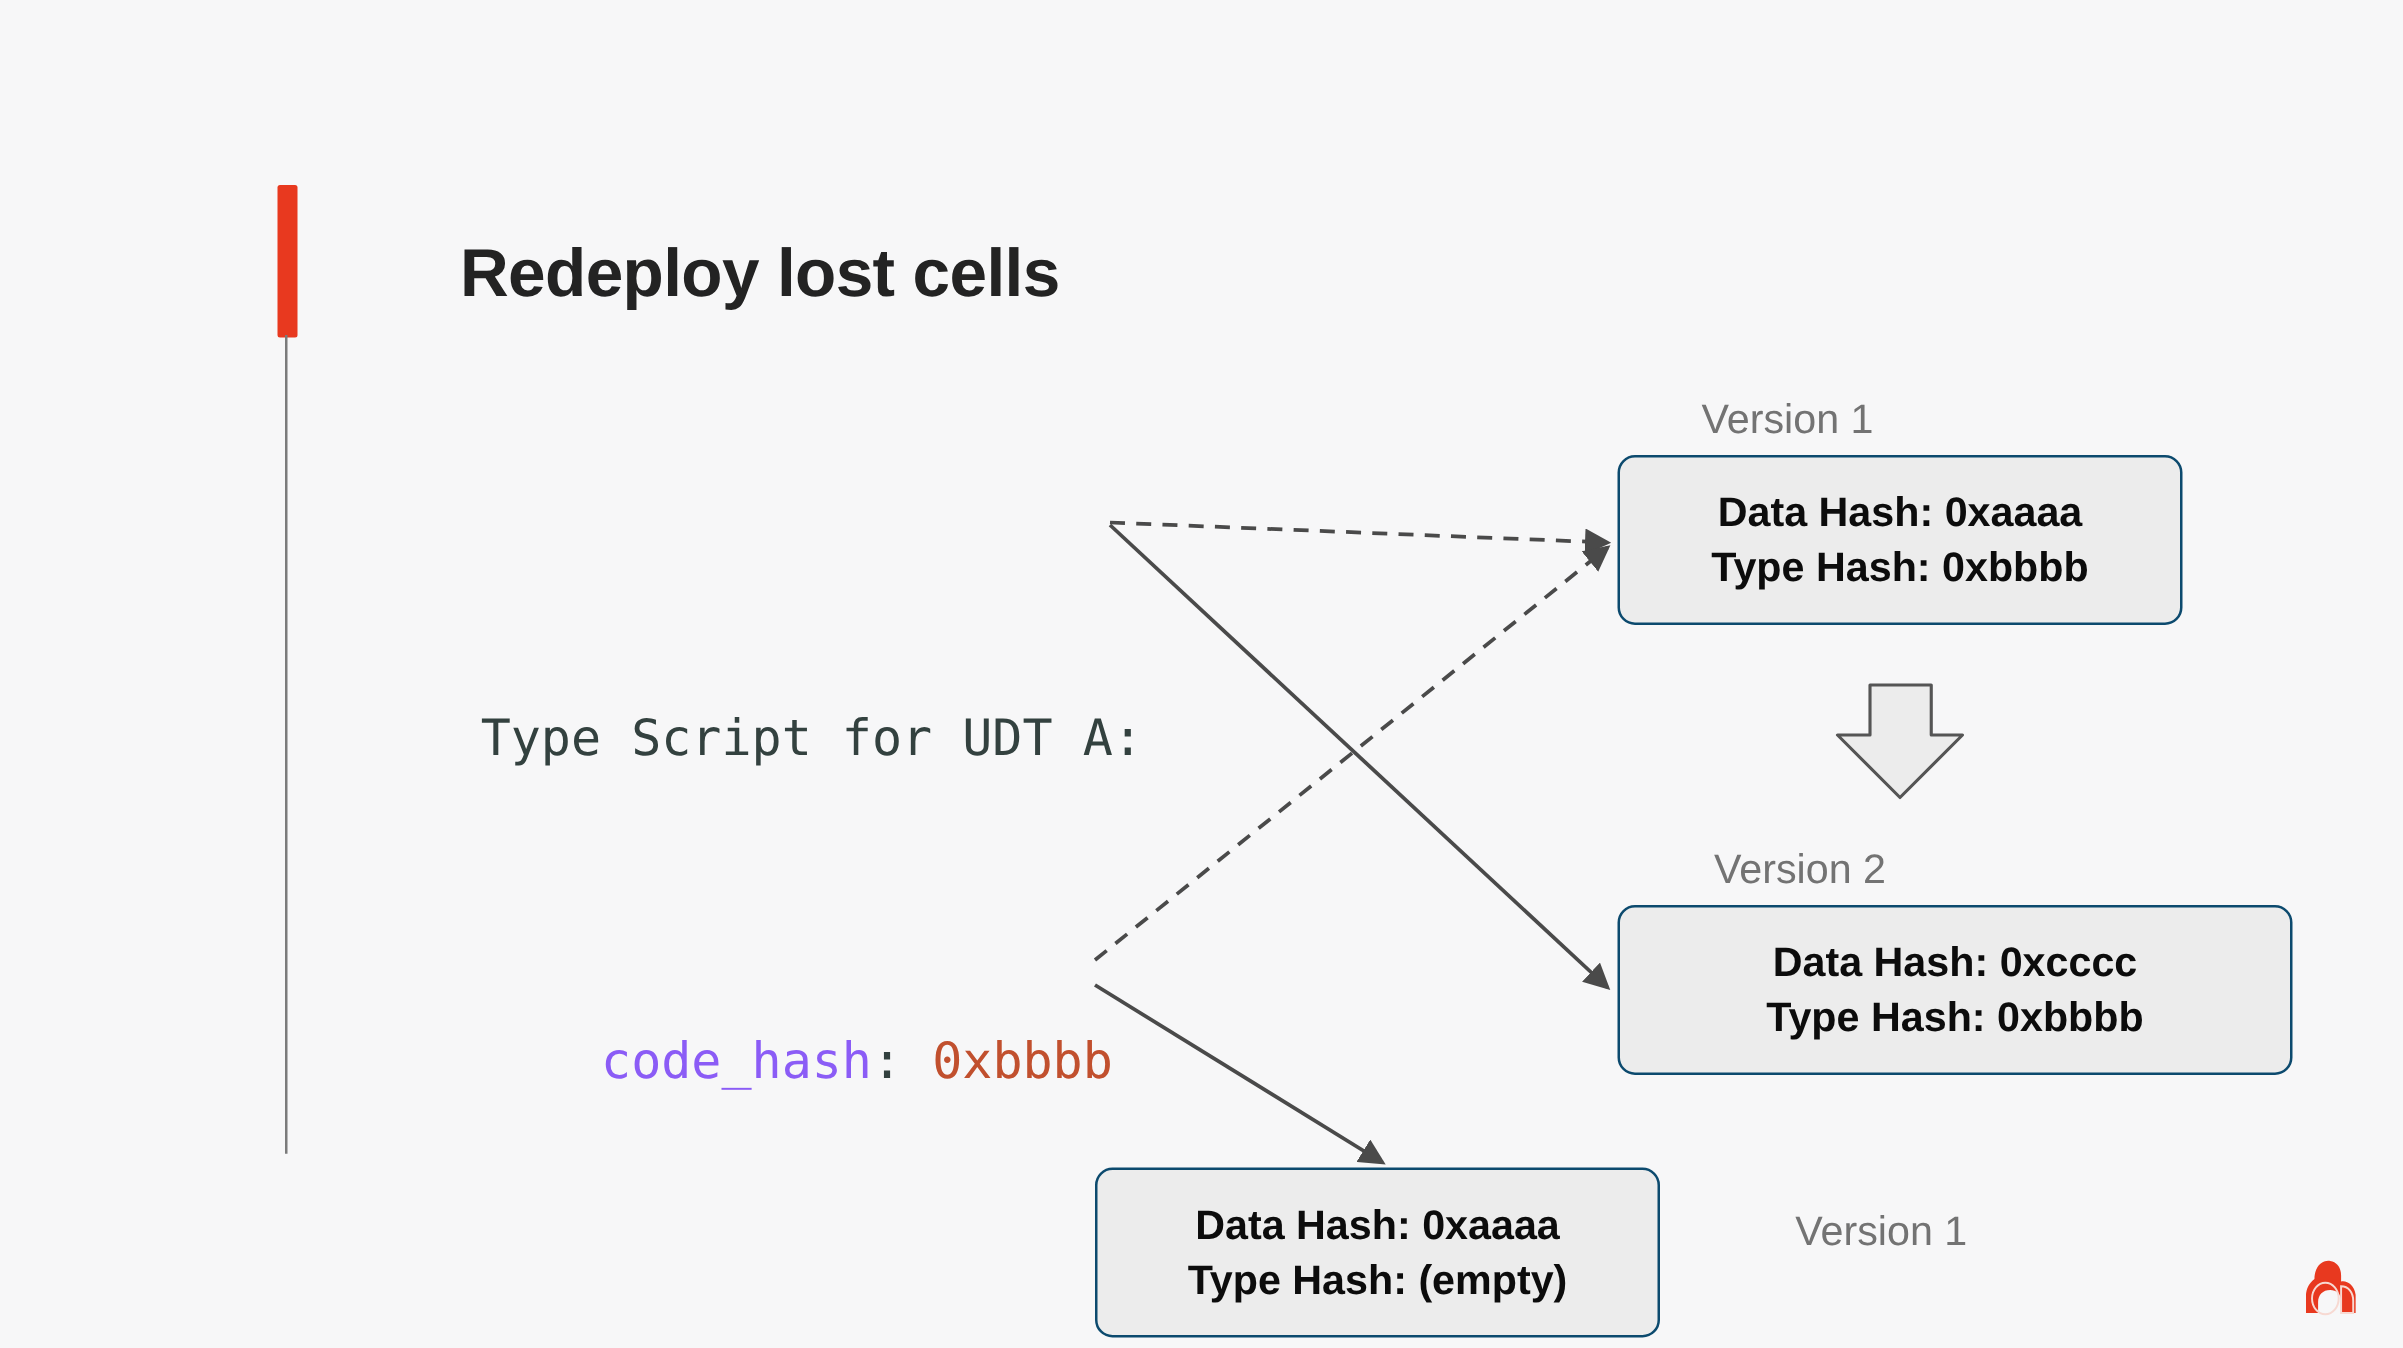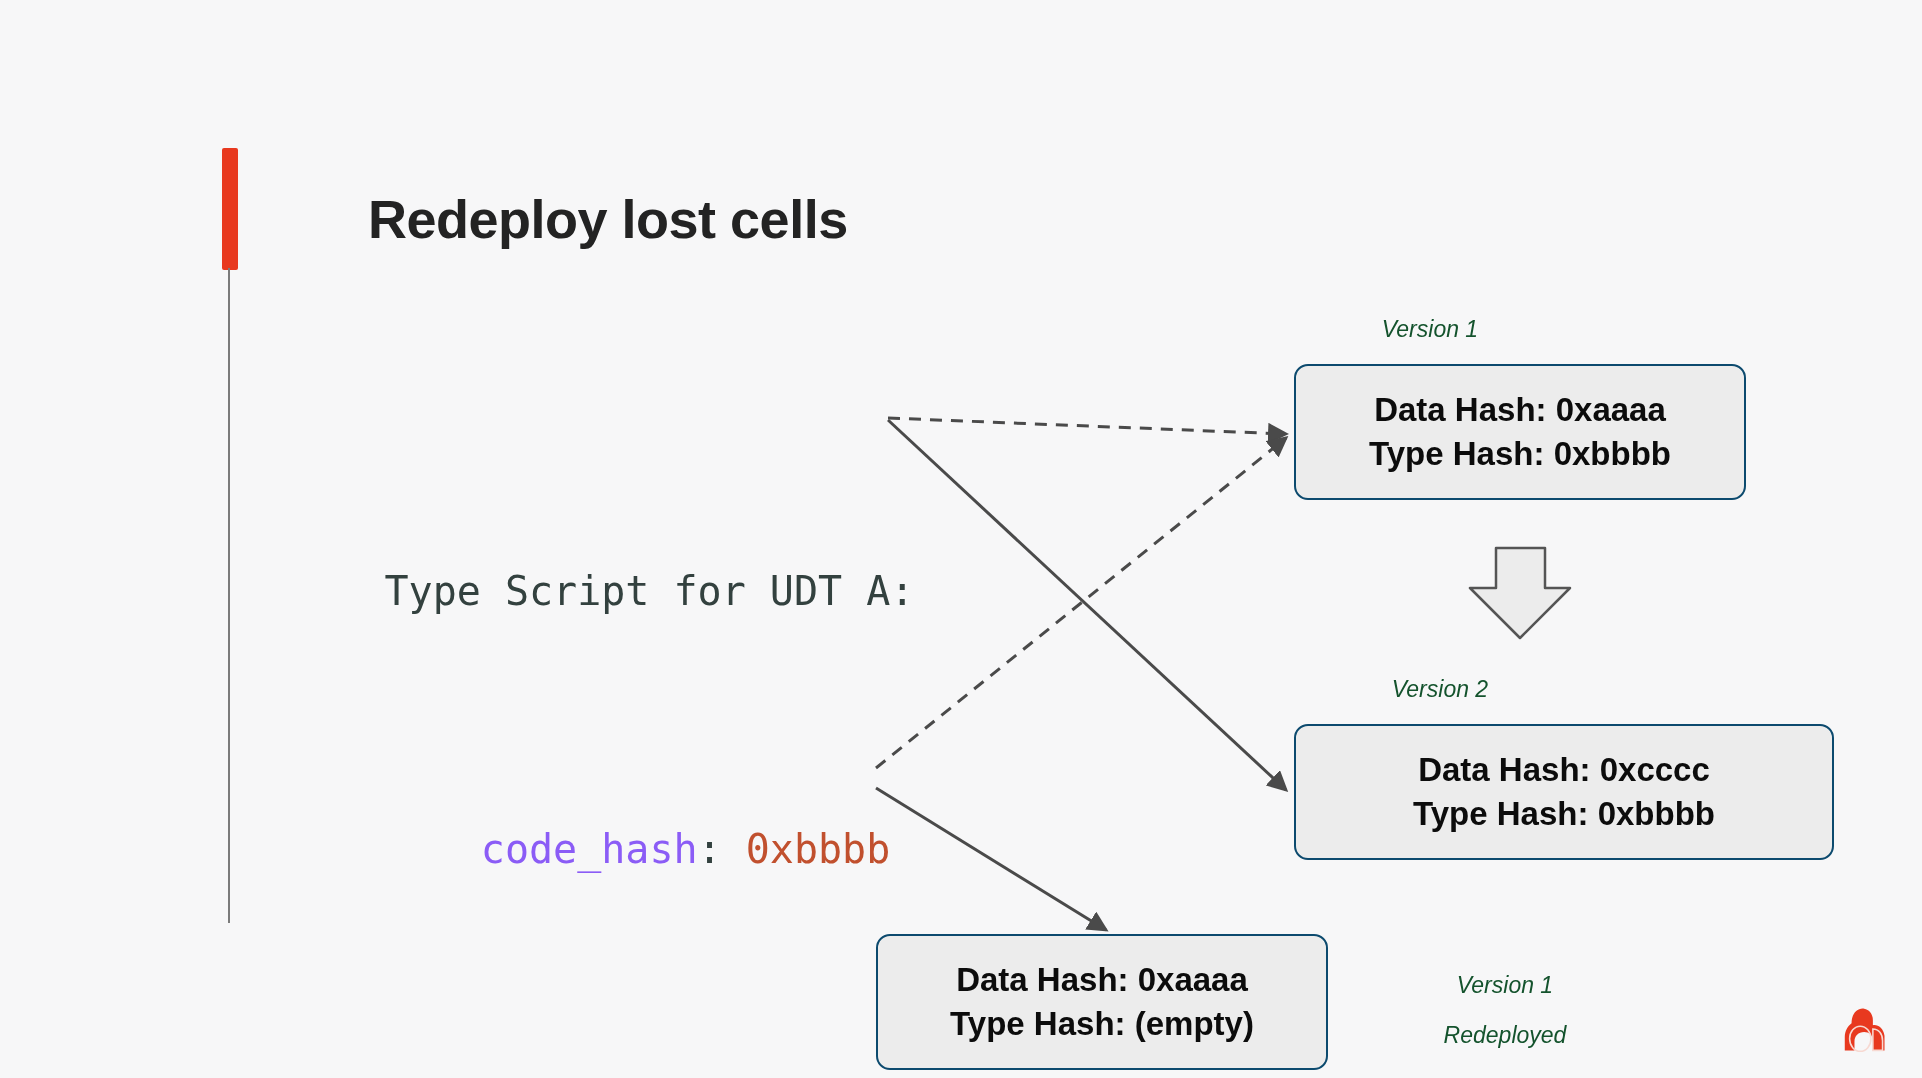--- a/index.html
+++ b/index.html
@@ -61,27 +61,26 @@
     color: #33413f;
   }
   .code-line { height: 86px; }
   .tok-plain { color: #33413f; margin-top: 48px; }
   .tok-key   { color: #8b5cf6; }
   .tok-val   { color: #c1502e; text-align: center; }
 
   
   .version-label {
     position: absolute;
-    font-size: 23px;
+    font-size: 33px;
     font-weight: normal;
-    color: #14532d;
+    color: #737373;
     letter-spacing: 0px;
     white-space: nowrap;
     text-align: center;
-    font-style: italic;
   }
   .hash-box {
     position: absolute;
     background: #ececec;
     border: 2px solid #0c4a6e;
     border-radius: 14px;
     box-sizing: border-box;
     display: flex;
     flex-direction: column;
     align-items: center;
@@ -183,21 +182,20 @@
     <div class="line">Data Hash: 0xcccc</div>
     <div class="line">Type Hash: 0xbbbb</div>
   </div>
 
   <div class="hash-box" id="redeployed-box">
     <div class="line">Data Hash: 0xaaaa</div>
     <div class="line">Type Hash: (empty)</div>
   </div>
   <div class="version-label" id="redeployed-label">
     <div>Version 1</div>
-    <div>Redeployed</div>
   </div>
 
   <svg id="brand-logo" viewBox="0 0 64 64">
     <path d="M14 24 C14 14, 20 8, 27 9 C33 10, 36 15, 36 21 L36 26
              C41 25, 47 29, 48 37 L48 52 L36 52 L36 42
              C36 36, 32 33, 27 33 C21 33, 17 37, 17 43 L17 52 L7 52 L7 38
              C7 32, 10 27, 14 24 Z" fill="#e8391f"></path>
     <ellipse cx="23" cy="40" rx="11" ry="13" fill="none" stroke="#f7d9d2" stroke-width="1.6"></ellipse>
     <path d="M36 30 C42 30, 46 35, 46 42 L46 52 L36 52 Z" fill="#e8391f" stroke="#f7d9d2" stroke-width="1.6"></path>
   </svg>

